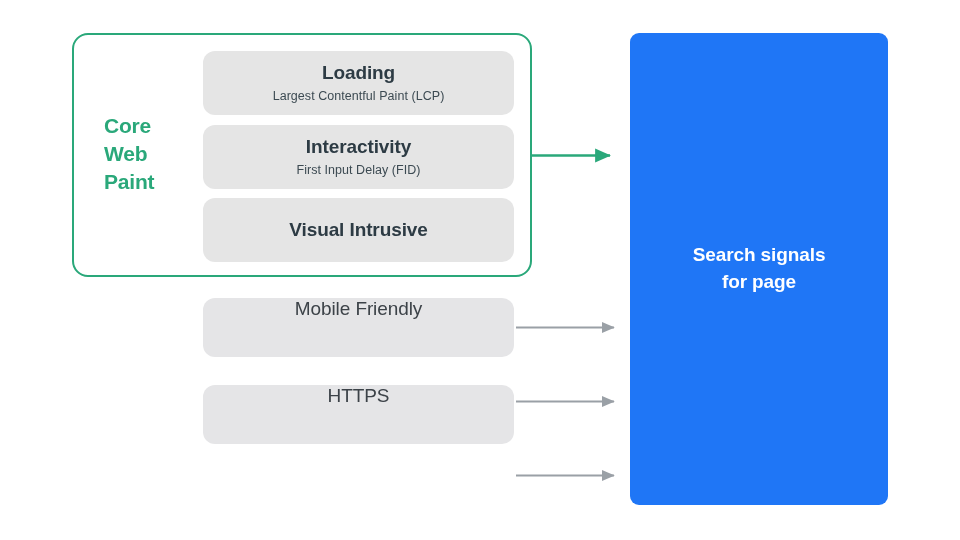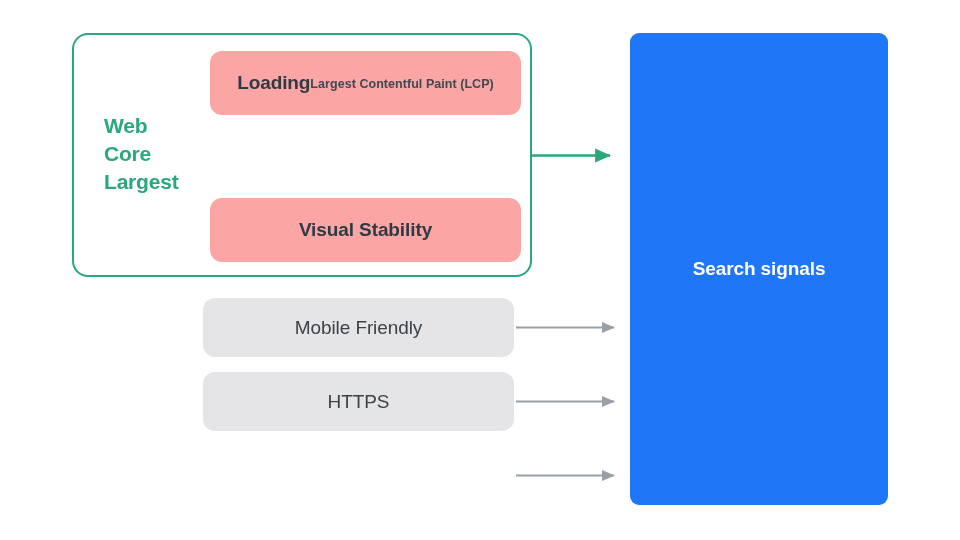--- a/index.html
+++ b/index.html
@@ -47,66 +47,65 @@
     font-weight: bold;
     line-height: 1.33;
     letter-spacing: -0.2px;
     text-align: left;
   }
   .cwv-label span { display: block; }
 
   
   .metric-card {
     position: absolute;
-    left: 210px;
+    left: 203px;
     width: 311px;
     height: 64px;
-    background: #fca5a5;
+    background: #e5e5e5;
     border-radius: 12px;
     display: flex;
-    flex-direction: row;
+    flex-direction: column;
     align-items: center;
     justify-content: center;
     box-sizing: border-box;
   }
   .metric-card.m0 { top: 51px; }
   .metric-card.m1 { top: 125px; }
   .metric-card.m2 { top: 198px; }
 
   .metric-title {
     font-size: 19px;
     font-weight: bold;
     color: #2d3b44;
     line-height: 1.2;
     letter-spacing: -0.1px;
   }
   .metric-sub {
     font-size: 12.5px;
-    font-weight: bold;
+    font-weight: normal;
     color: #3c4a52;
     line-height: 1.3;
     margin-top: 3px;
     letter-spacing: 0.05px;
   }
 
   
   .signal-card {
     position: absolute;
     left: 203px;
     width: 311px;
     height: 59px;
     background: #e5e5e7;
     border-radius: 12px;
     display: flex;
-    align-items: center;
     justify-content: center;
     box-sizing: border-box;
   }
   .signal-card.s0 { top: 298px; }
-  .signal-card.s1 { top: 372px; }
+  .signal-card.s1 { top: 385px; }
   .signal-card.s2 { top: 446px; }
 
   .signal-label {
     font-size: 19px;
     font-weight: normal;
     color: #3c4248;
     letter-spacing: -0.1px;
   }
 
   
@@ -145,47 +144,52 @@
   }
 </style>
 </head>
 <body>
 
 <div id="canvas">
 
   <div class="cwv-group"></div>
 
   <div class="cwv-label">
+    <span>Core</span>
     <span>Web</span>
-    <span>Core</span>
-    <span>Largest</span>
+    <span>Paint</span>
   </div>
 
   <div class="metric-card m0">
     <div class="metric-title">Loading</div>
     <div class="metric-sub">Largest Contentful Paint (LCP)</div>
   </div>
 
+  <div class="metric-card m1">
+    <div class="metric-title">Interactivity</div>
+    <div class="metric-sub">First Input Delay (FID)</div>
+  </div>
 
   <div class="metric-card m2">
-    <div class="metric-title">Visual Stability</div>
+    <div class="metric-title">Visual Intrusive</div>
   </div>
 
   <div class="signal-card s0">
     <div class="signal-label">Mobile Friendly</div>
   </div>
 
   <div class="signal-card s1">
     <div class="signal-label">HTTPS</div>
   </div>
 
 
   <div class="dest-panel">
     <div class="dest-text">
       <span>Search signals</span>
+      <span>for page</span>
     </div>
   </div>
 
   <svg class="arrow-svg" viewBox="0 0 960 540">
     <defs>
       <marker id="arrow-green" markerWidth="7" markerHeight="7" refX="6.2" refY="3.5" orient="auto" markerUnits="strokeWidth">
         <path d="M0,0.6 L6.6,3.5 L0,6.4 z" fill="#2aa87a"></path>
       </marker>
       <marker id="arrow-grey" markerWidth="7" markerHeight="7" refX="6.2" refY="3.5" orient="auto" markerUnits="strokeWidth">
         <path d="M0,0.6 L6.6,3.5 L0,6.4 z" fill="#9aa0a6"></path>

